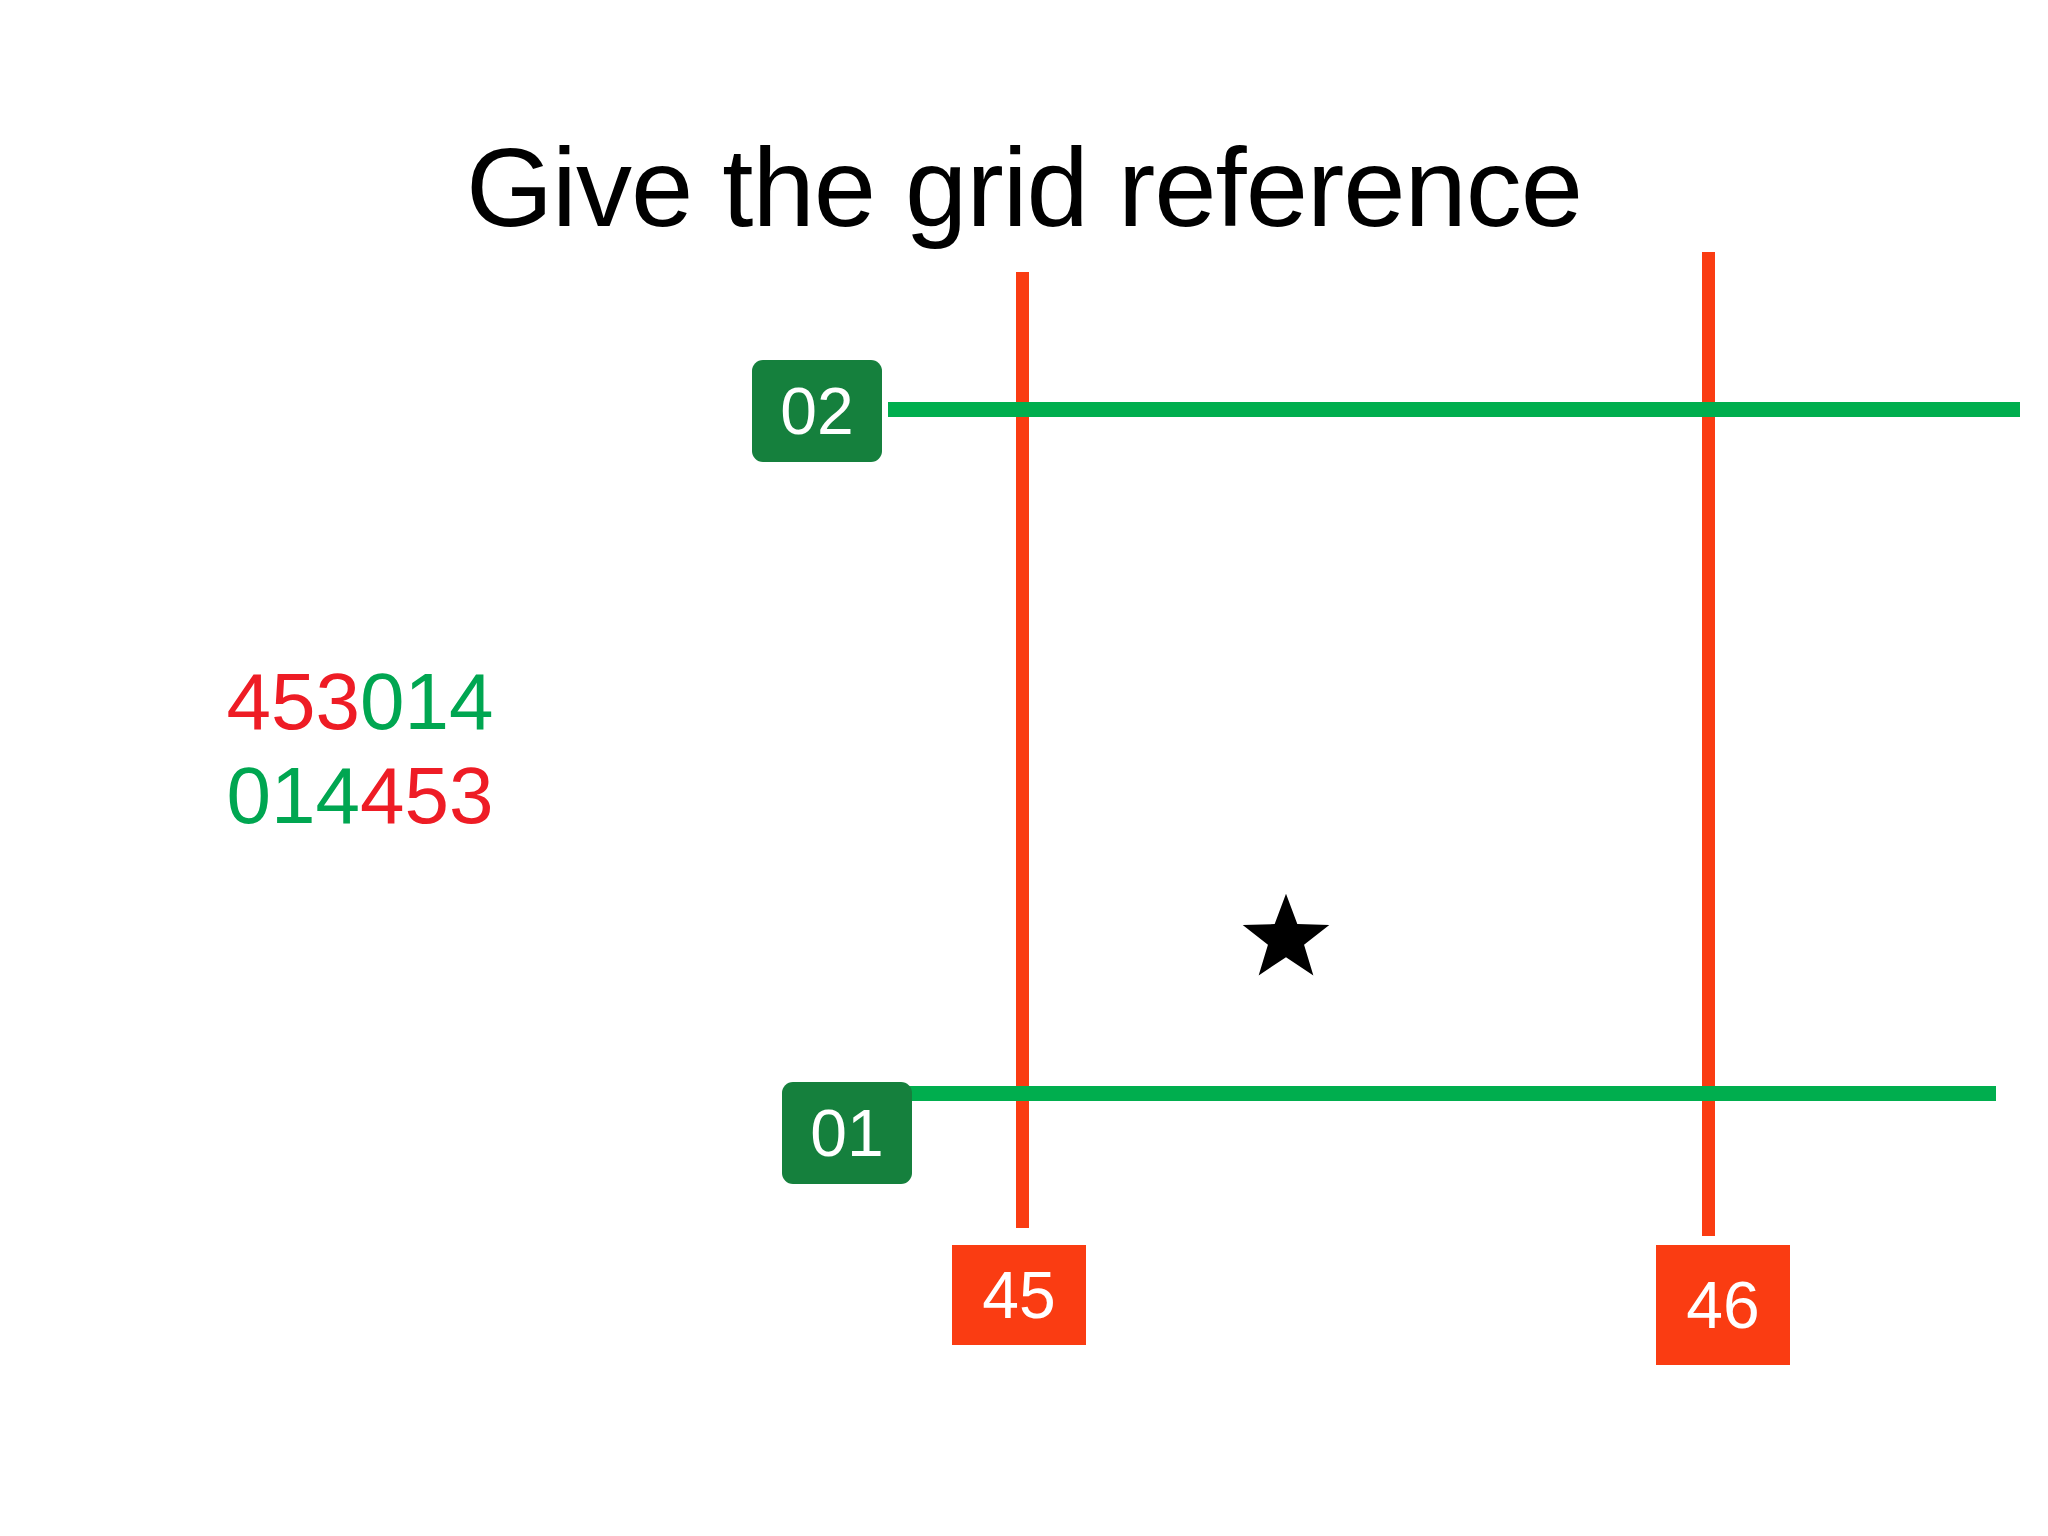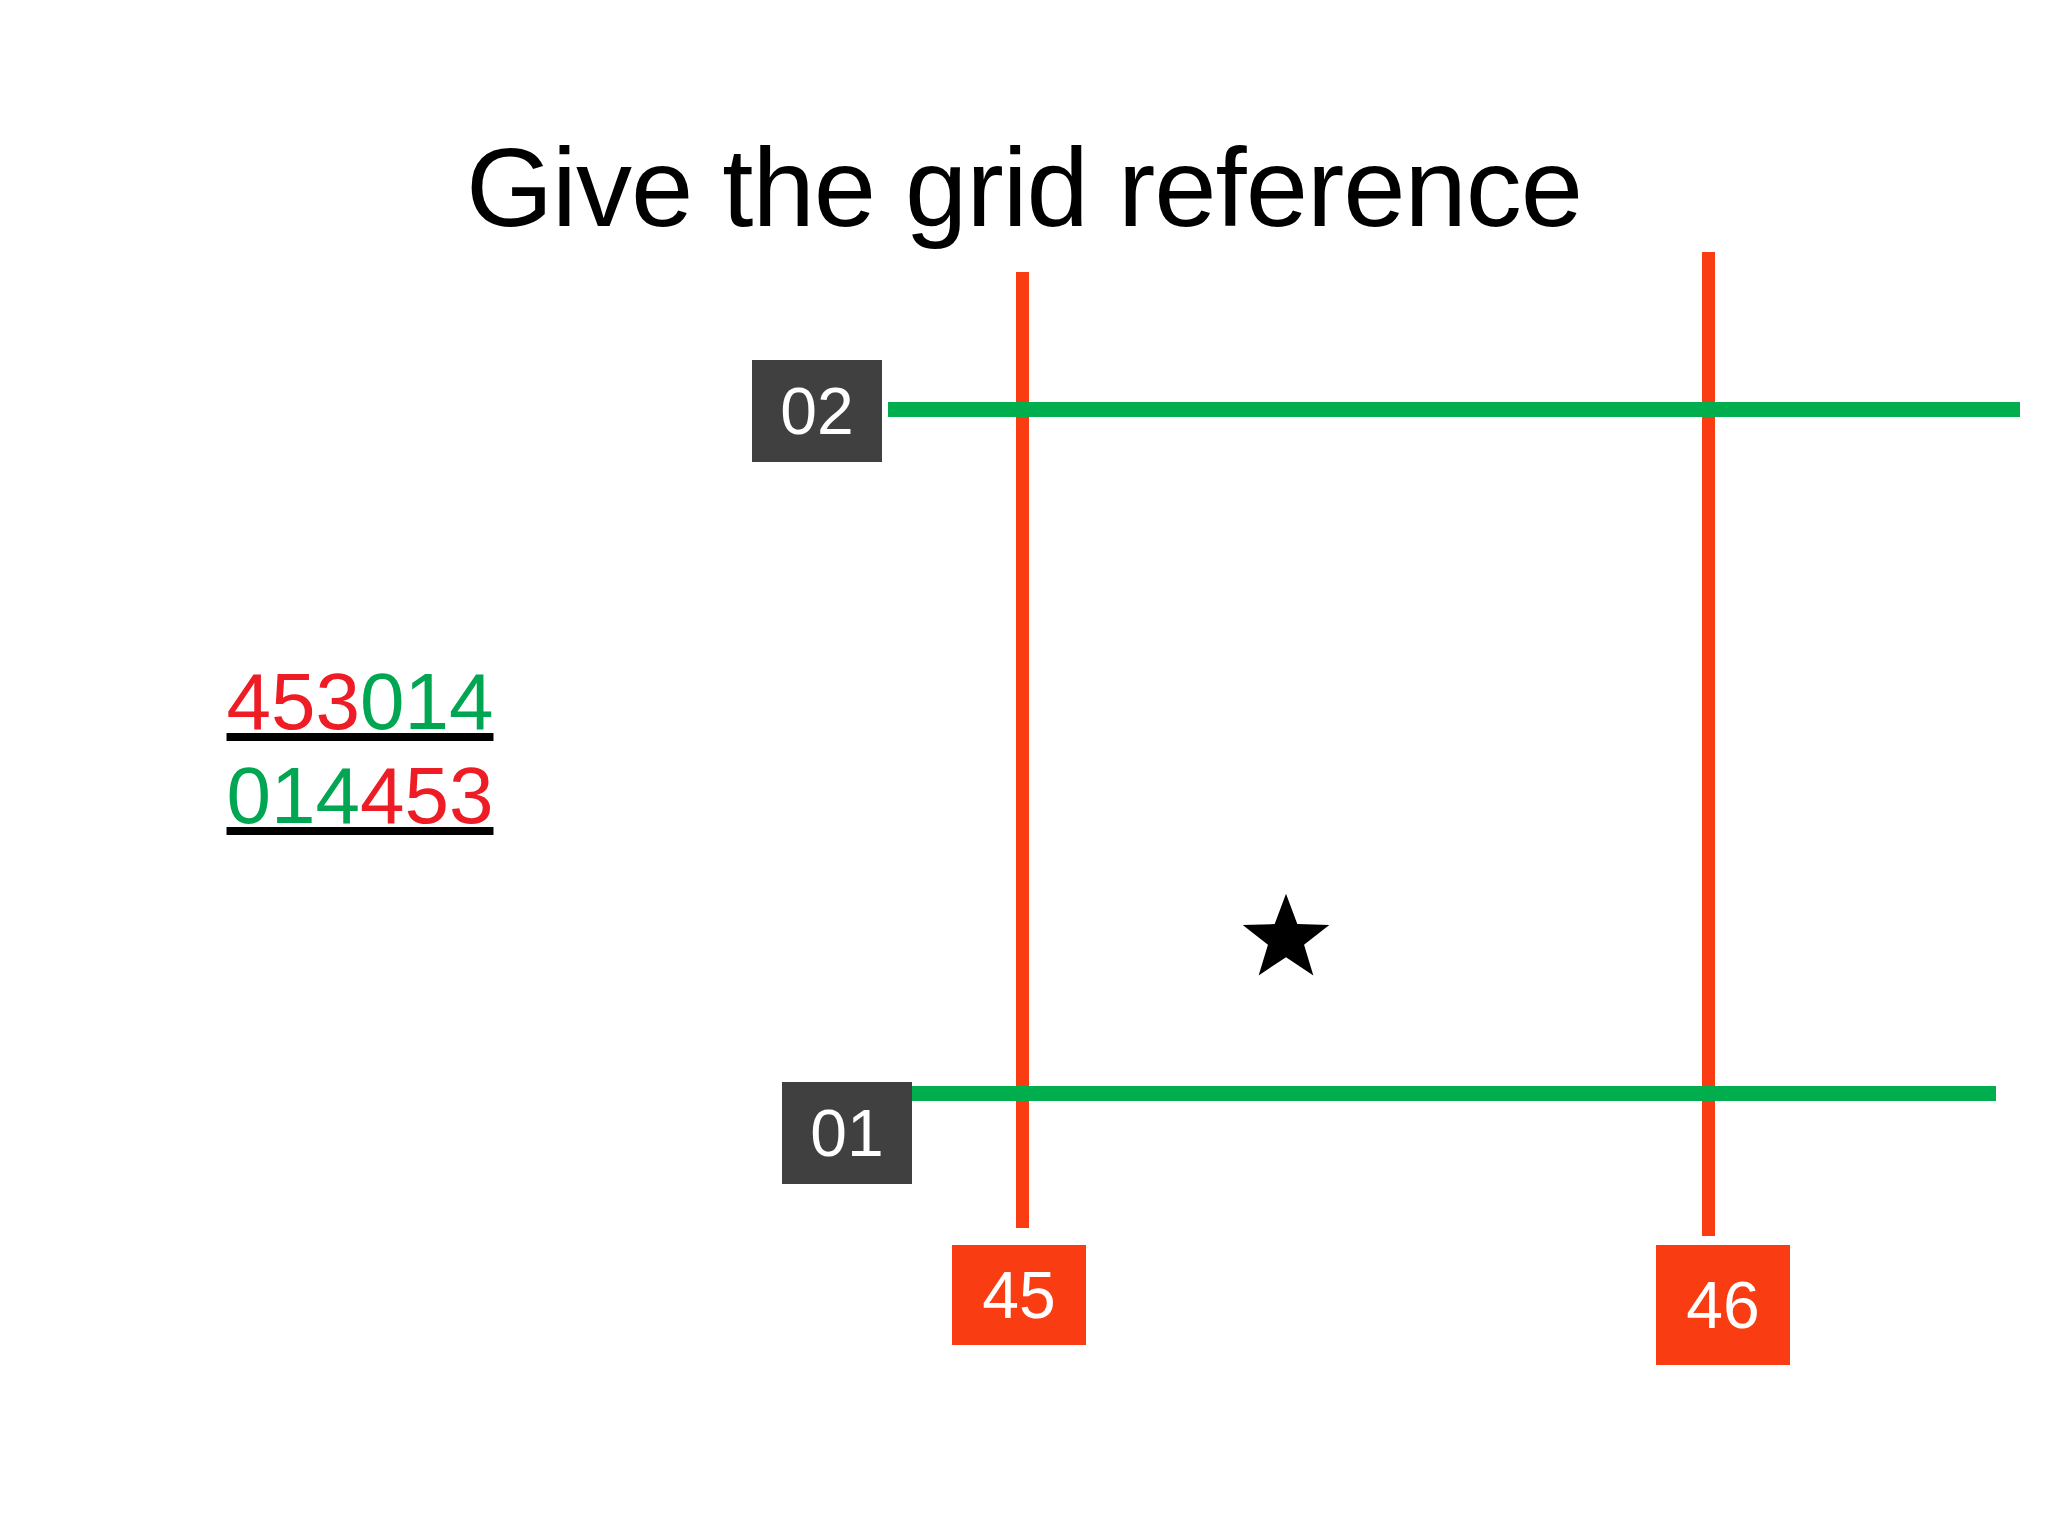--- a/index.html
+++ b/index.html
@@ -38,21 +38,20 @@
   .answer-block {
     position: absolute;
     left: 150px;
     top: 655px;
     width: 420px;
     text-align: center;
     font-family: "Liberation Sans", sans-serif;
     font-size: 80px;
     line-height: 1.18;
     font-weight: 400;
-    text-decoration: underline;
   }
   .answer-line {
     white-space: nowrap;
   }
   .ans-red   { color: #EE1C25; }
   .ans-green { color: #00A651; }
   .ans-black { color: #000000; }
 
   
   .vline {
@@ -71,21 +70,21 @@
     position: absolute;
     display: flex;
     align-items: center;
     justify-content: center;
     color: #ffffff;
     font-family: "Liberation Sans", sans-serif;
     font-size: 66px;
     font-weight: 400;
     line-height: 1;
   }
-  .label-green { background: #404040; }
+  .label-green { background: #15803d; border-radius: 11px; }
   .label-red   { background: #FA3C12; }
 
   
   .star-marker {
     position: absolute;
     left: 1238px;
     top: 890px;
     width: 96px;
     height: 96px;
   }

